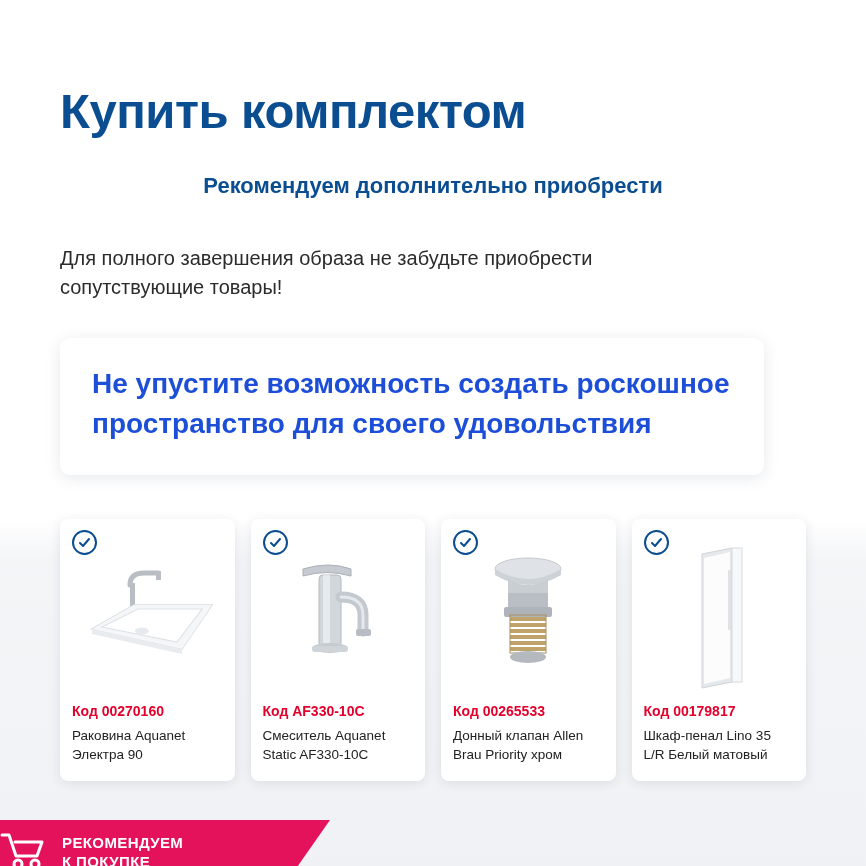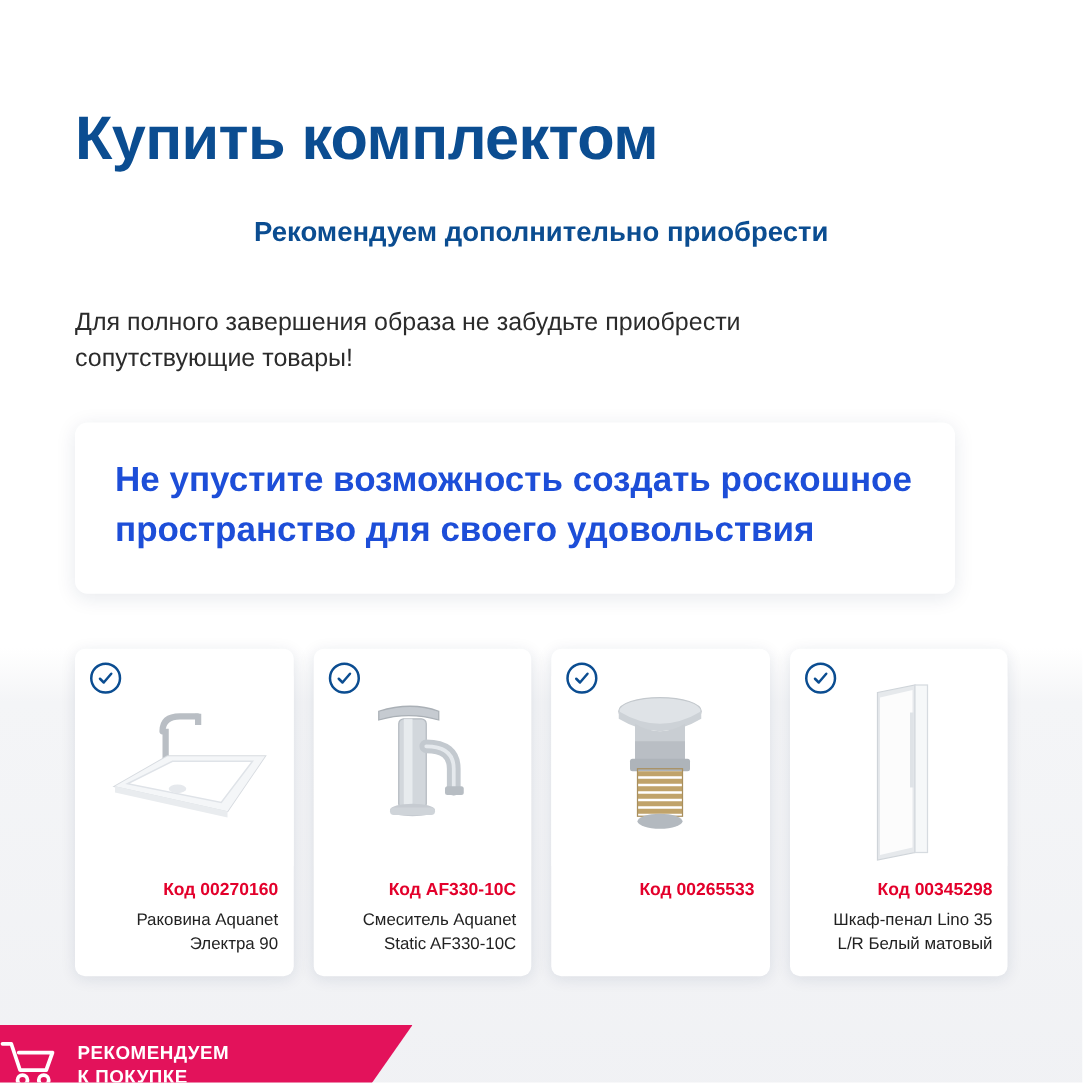--- a/index.html
+++ b/index.html
@@ -105,21 +105,20 @@
     height: 152px;
     margin-top: 22px;
     display: flex;
     align-items: center;
     justify-content: center;
     background: #ffffff;
   }
   .thumb svg { display: block; }
   .card-body {
     padding: 10px 12px 16px 12px;
-    text-align: right;
   }
   .code {
     font-size: 14px;
     font-weight: bold;
     color: #e3002b;
     margin: 0 0 8px 0;
   }
   .pname {
     font-size: 13.5px;
     color: #222222;
@@ -255,20 +254,21 @@
             <rect x="52" y="94" width="36" height="4"></rect>
             <rect x="52" y="100" width="36" height="4"></rect>
           </g>
           <rect x="52" y="68" width="36" height="38" fill="none" stroke="#a98f5e" stroke-width="1"></rect>
 
           <ellipse cx="70" cy="110" rx="18" ry="6" fill="#b3b9bf"></ellipse>
         </svg>
       </div>
       <div class="card-body">
         <p class="code">Код 00265533</p>
+        <p class="pname">Донный клапан Allen Brau Priority хром</p>
       </div>
     </div>
 
     <div class="card">
       <div class="check">
         <svg width="13" height="13" viewBox="0 0 13 13" aria-hidden="true">
           <polyline points="2,7 5,10 11,3" fill="none" stroke="#0b4d91" stroke-width="2" stroke-linecap="round" stroke-linejoin="round"></polyline>
         </svg>
       </div>
       <div class="thumb">
@@ -277,21 +277,21 @@
           <path d="M48 12 L78 6 L78 140 L48 146 Z" fill="#e6e9ec" stroke="#cfd4d9" stroke-width="1"></path>
 
           <rect x="78" y="6" width="10" height="134" fill="#f6f8f9" stroke="#d6dbe0" stroke-width="1"></rect>
 
           <path d="M50 16 L76 10 L76 136 L50 142 Z" fill="#ffffff" opacity="0.85"></path>
 
           <rect x="74" y="28" width="3" height="60" fill="#dfe3e7"></rect>
         </svg>
       </div>
       <div class="card-body">
-        <p class="code">Код 00345298</p>
+        <p class="code">Код 00179817</p>
         <p class="pname">Шкаф-пенал Lino 35 L/R Белый матовый</p>
       </div>
     </div>
 
   </div>
 
   <div class="ribbon">
     <span class="cart-icon">
       <svg width="46" height="40" viewBox="0 0 46 40" aria-hidden="true">
         <path d="M2 4 h7 l7 21 h21 l5 -14 h-27" fill="none" stroke="#ffffff" stroke-width="3" stroke-linecap="round" stroke-linejoin="round"></path>

